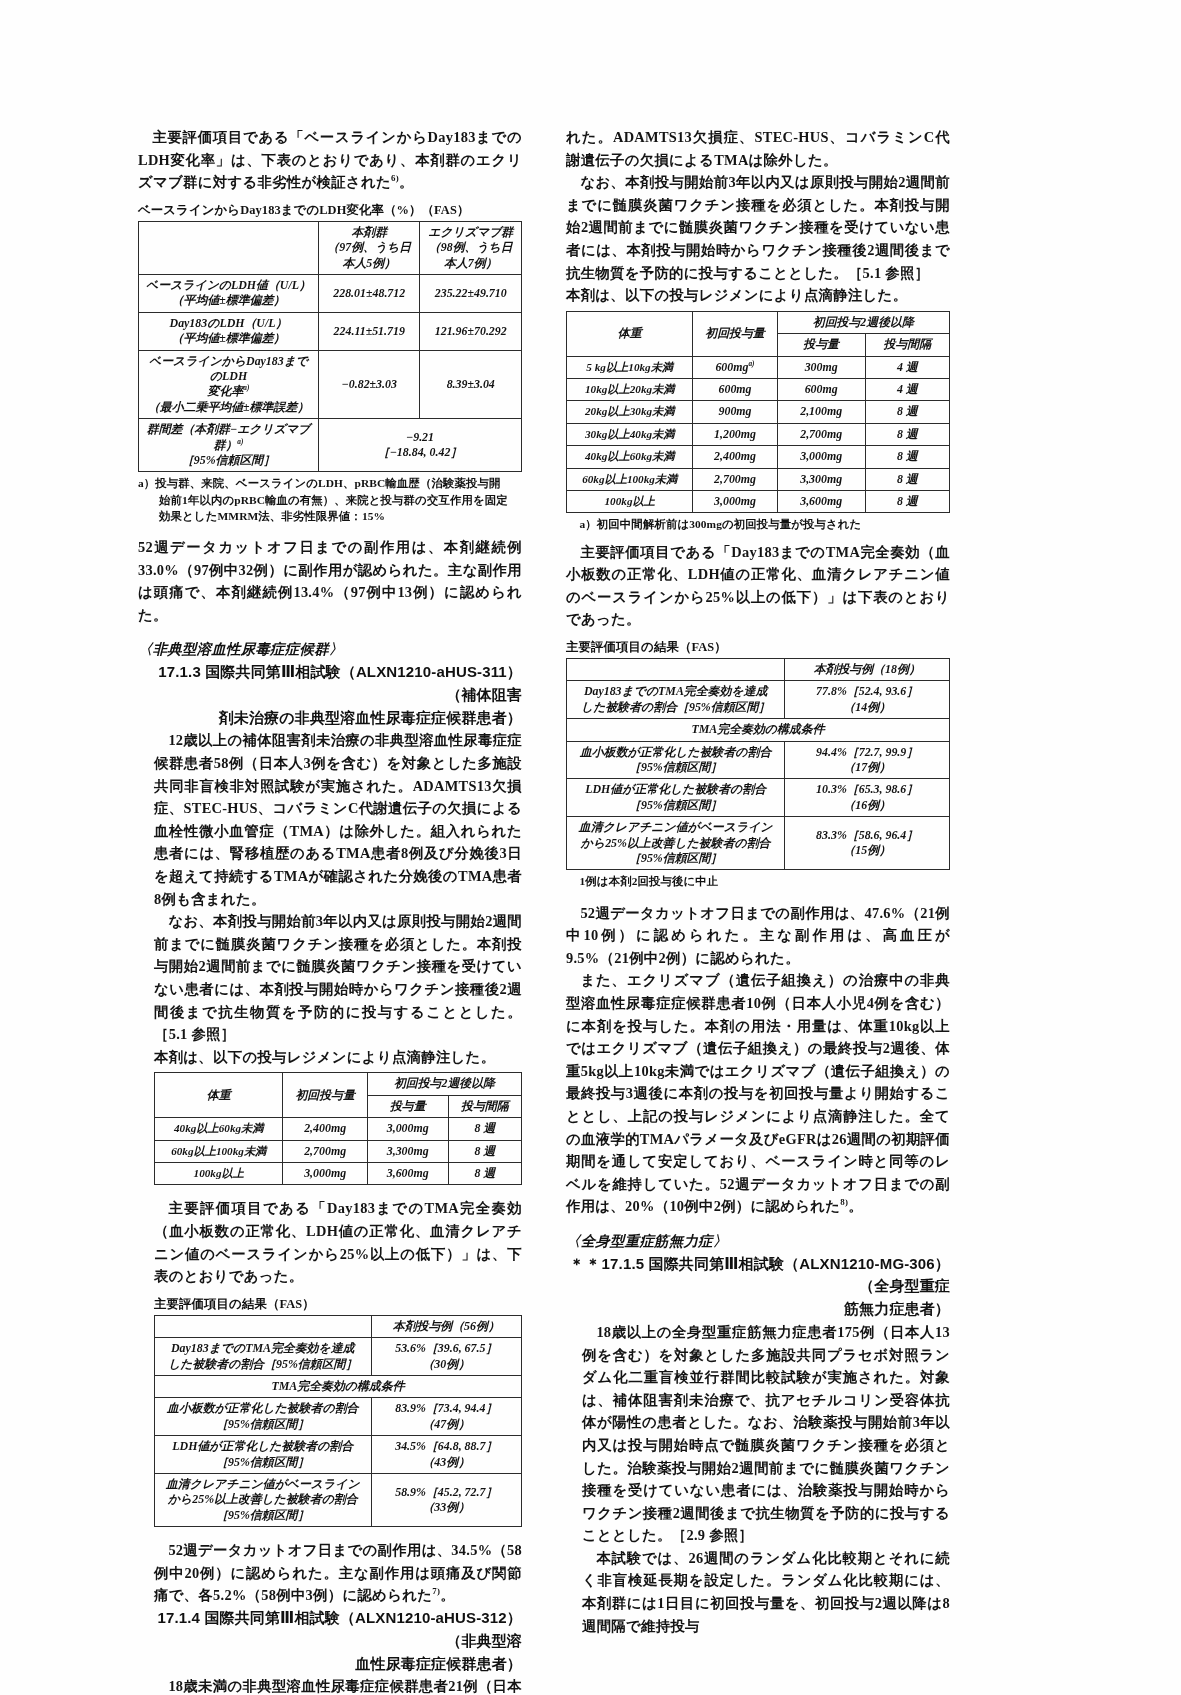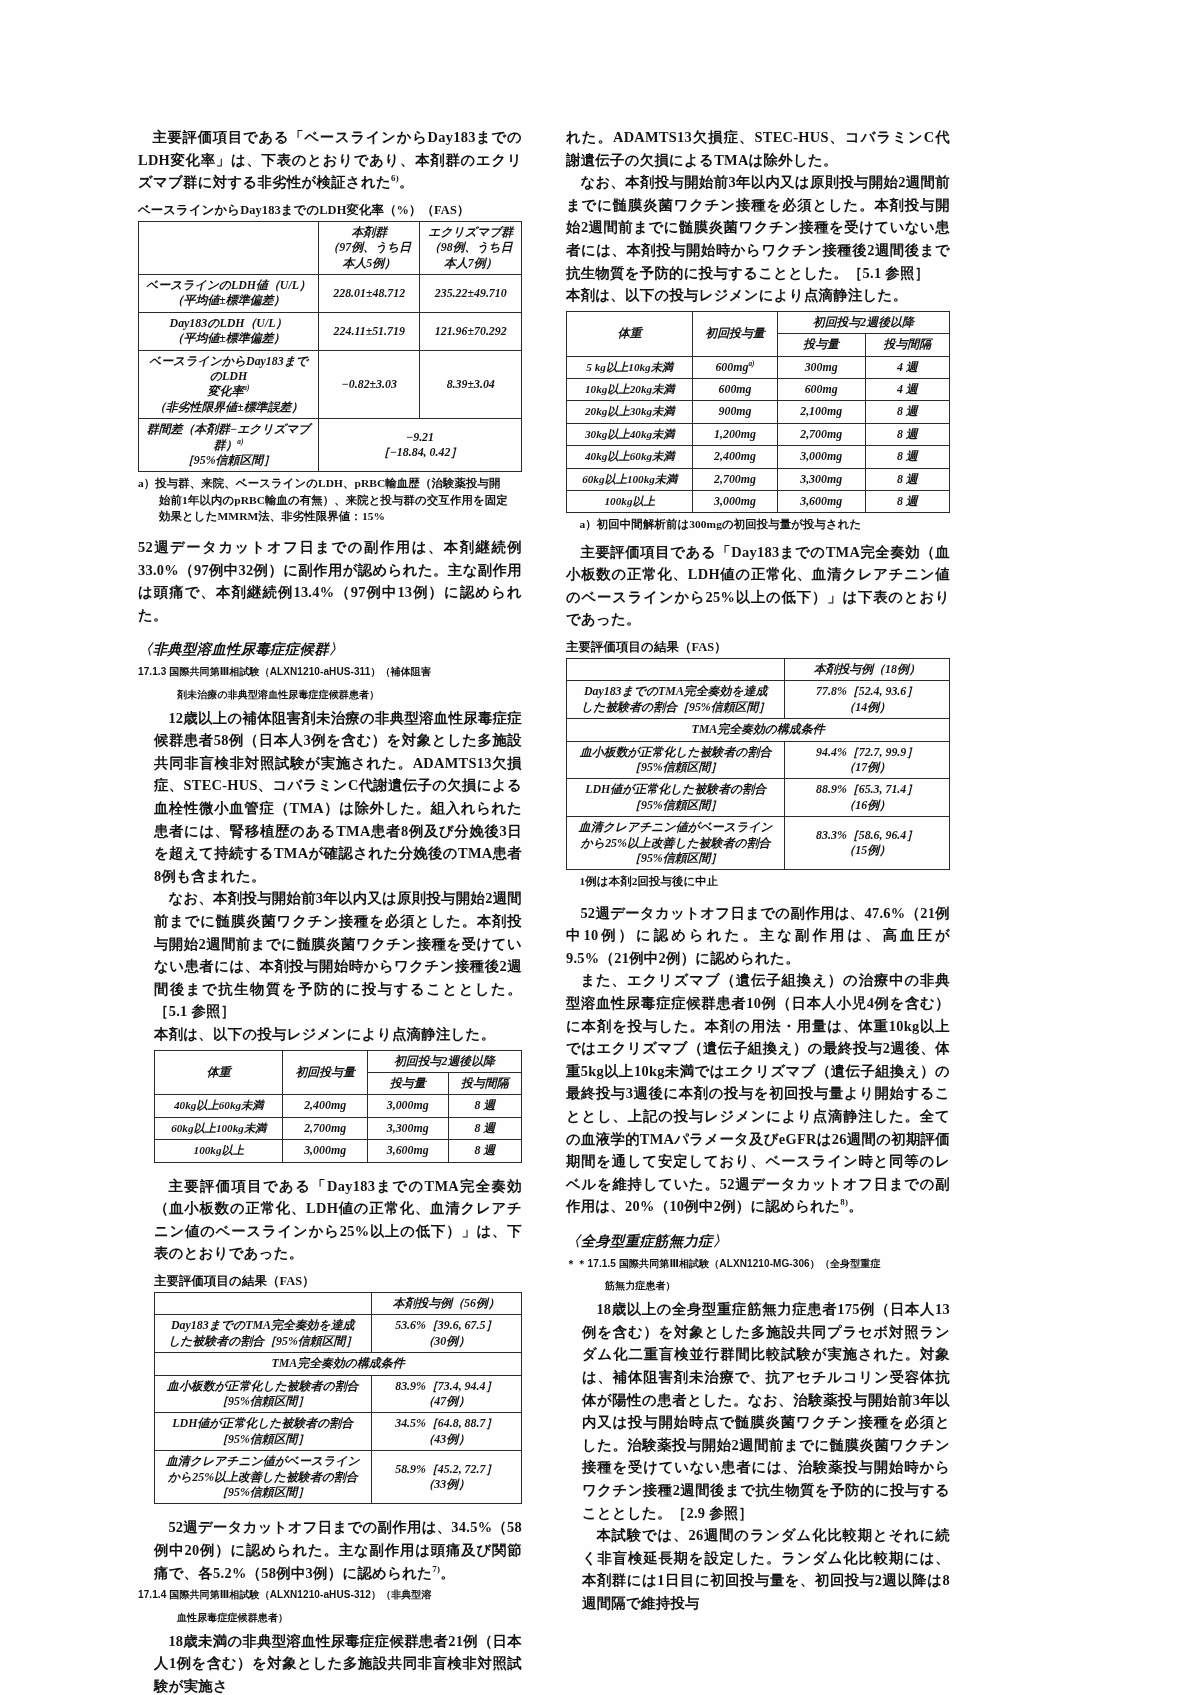--- a/index.html
+++ b/index.html
@@ -60,27 +60,28 @@
   .sec-group {
     margin: 0;
     font-size: 14.4px;
     line-height: 22.6px;
     font-weight: 700;
     letter-spacing: 0.02em;
     font-style: italic;
   }
   .sec-head {
     margin: 0;
-    font-size: 10px;
+    font-size: 15px;
     line-height: 22.8px;
     font-weight: 700;
     letter-spacing: 0.01em;
     font-family: "Liberation Sans", "DejaVu Sans", sans-serif;
     padding-left: 2.6em;
     text-indent: -2.6em;
+    text-align: right;
   }
   .sec-head .stars { letter-spacing: 0.08em; }
   .sec-body {
     padding-left: 1em;
   }
   
   .tcap {
     margin: 0 0 2px 0;
     font-size: 12.4px;
     line-height: 17px;
@@ -183,21 +184,21 @@
               <div>Day183のLDH（U/L）</div>
               <div>（平均値±標準偏差）</div>
             </td>
             <td class="c nowrapcell">224.11±51.719</td>
             <td class="c nowrapcell">121.96±70.292</td>
           </tr>
           <tr>
             <td class="l">
               <div>ベースラインからDay183までのLDH</div>
               <div><span>変化率</span><sup class="mk">a)</sup></div>
-              <div>（非劣性限界値±標準誤差）</div>
+              <div>（最小二乗平均値±標準誤差）</div>
             </td>
             <td class="c nowrapcell">−0.82±3.03</td>
             <td class="c nowrapcell">8.39±3.04</td>
           </tr>
           <tr>
             <td class="l">
               <div><span>群間差（本剤群−エクリズマブ群）</span><sup class="mk">a)</sup></div>
               <div>［95%信頼区間］</div>
             </td>
             <td class="c" colspan="2">
@@ -455,21 +456,21 @@
               <div class="nowrapcell">94.4%［72.7, 99.9］</div>
               <div>（17例）</div>
             </td>
           </tr>
           <tr>
             <td class="l">
               <div>LDH値が正常化した被験者の割合</div>
               <div>［95%信頼区間］</div>
             </td>
             <td class="c">
-              <div class="nowrapcell">88.9%［65.3, 71.4］</div>
+              <div class="nowrapcell">10.3%［65.3, 98.6］</div>
               <div>（16例）</div>
             </td>
           </tr>
           <tr>
             <td class="l">
               <div>血清クレアチニン値がベースライン</div>
               <div>から25%以上改善した被験者の割合</div>
               <div>［95%信頼区間］</div>
             </td>
             <td class="c">

